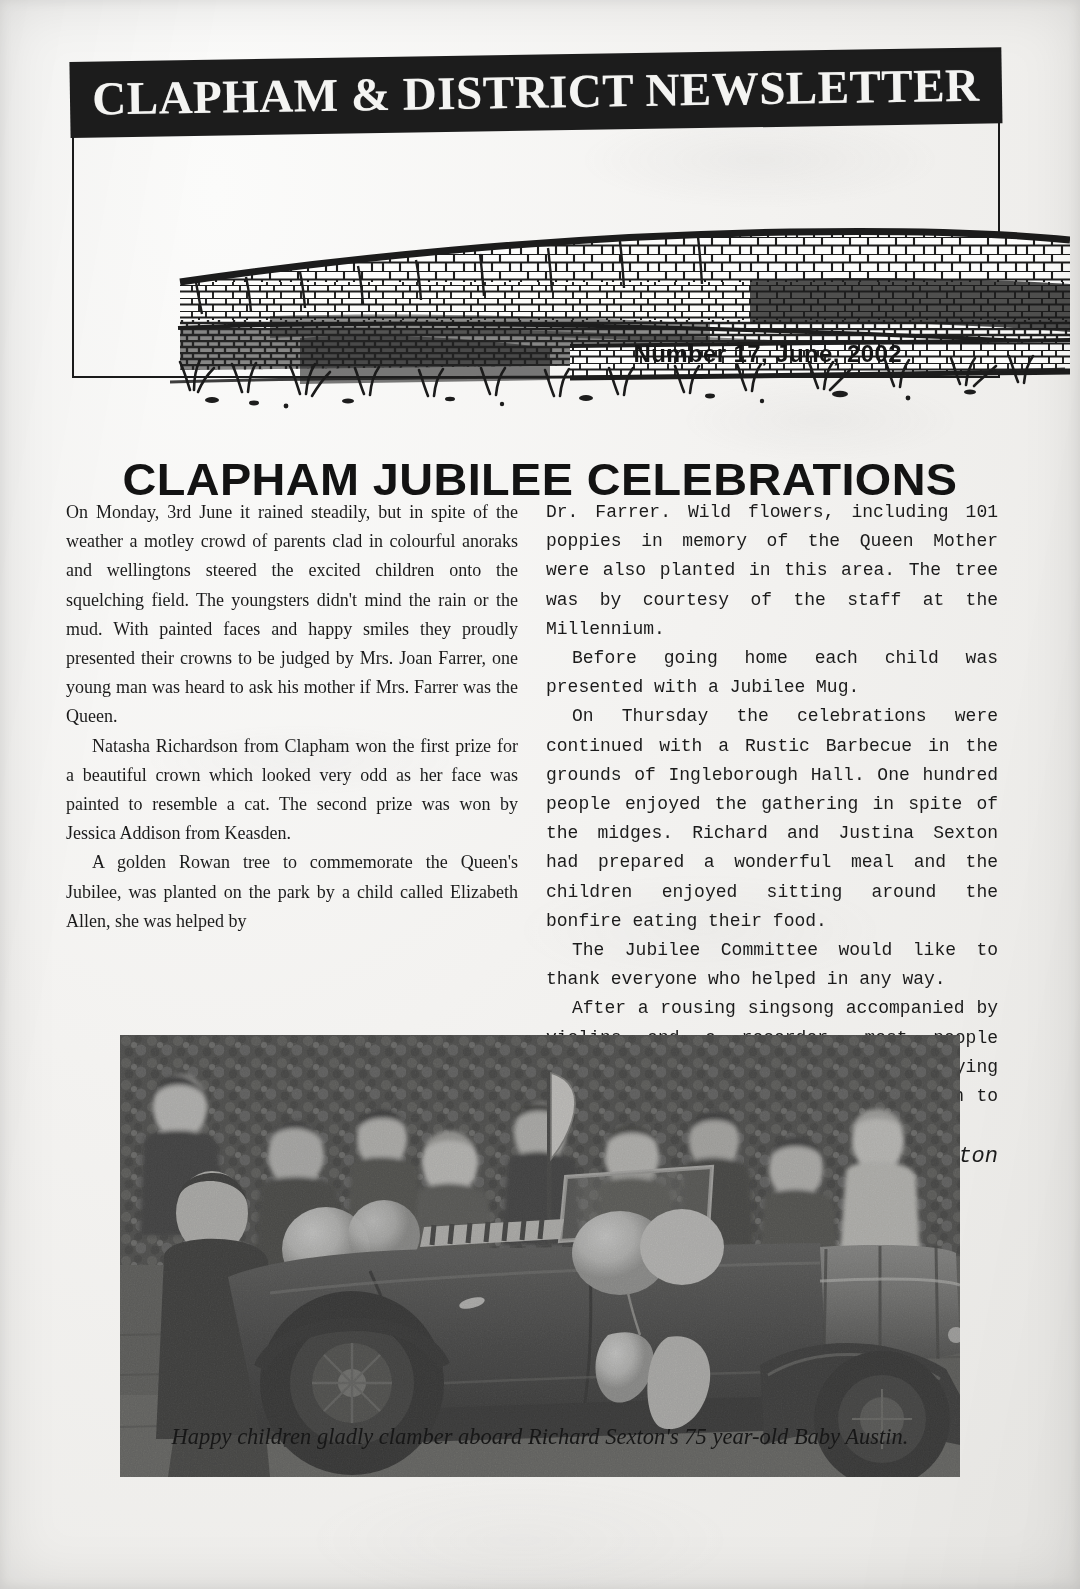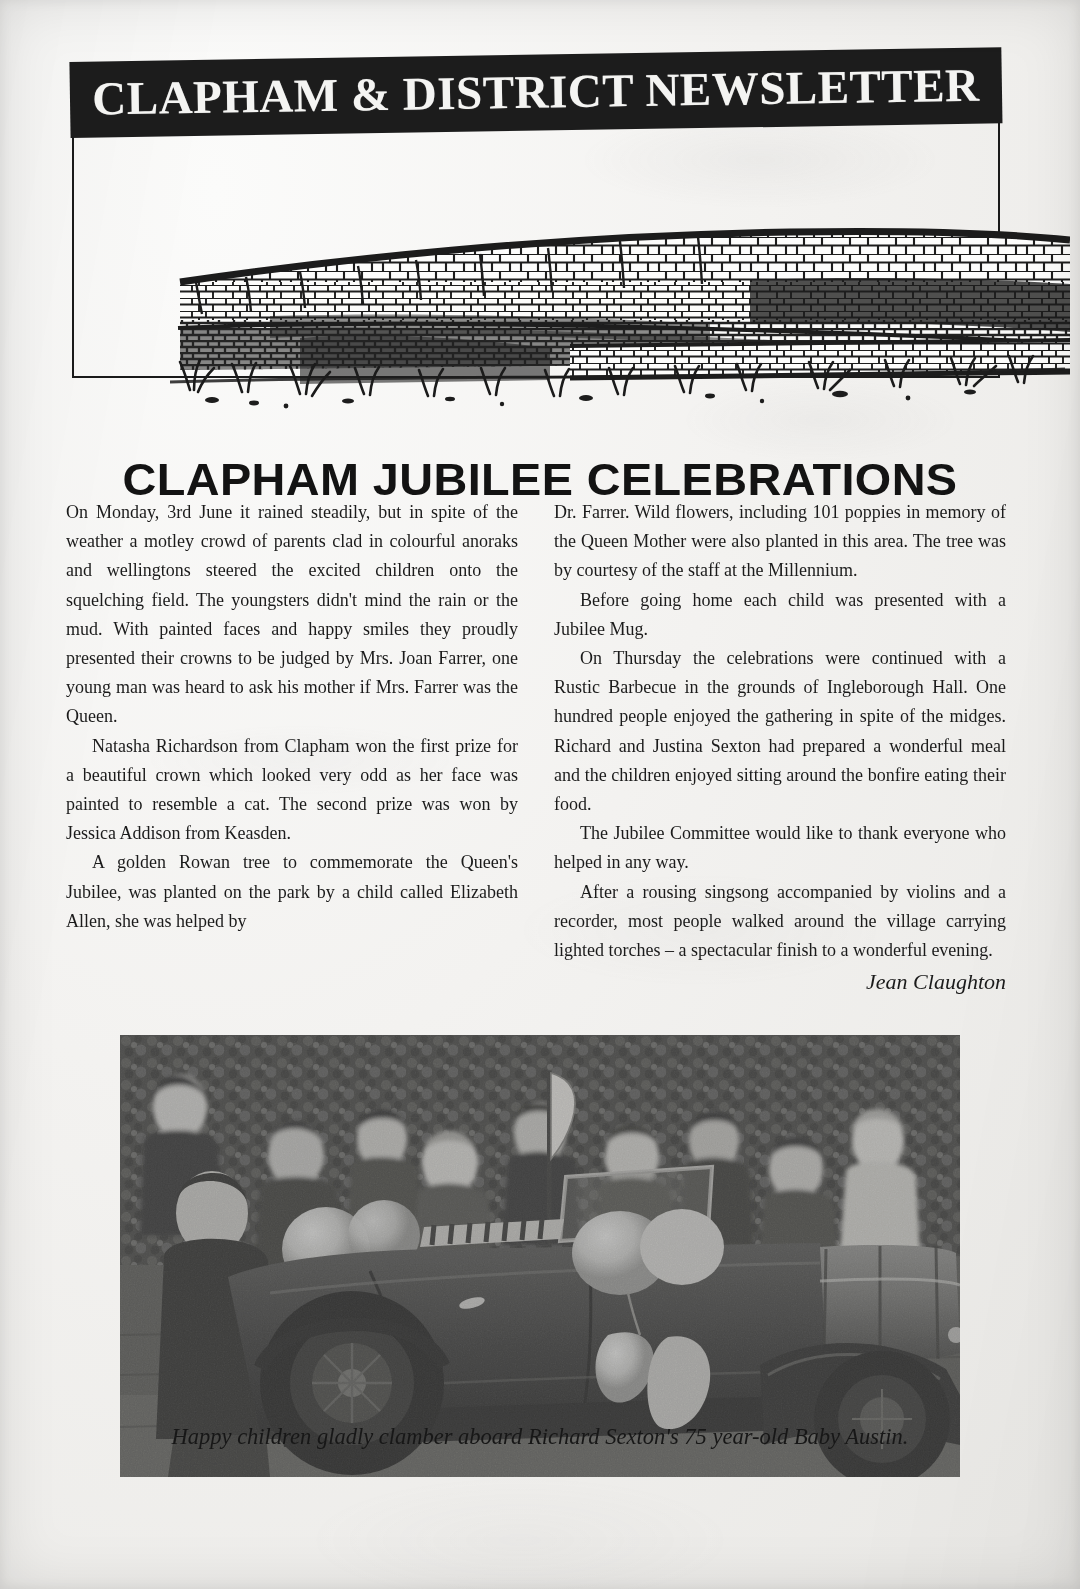--- a/index.html
+++ b/index.html
@@ -102,21 +102,21 @@
   
   .columns {
     position: absolute;
     left: 66px; top: 498px;
     width: 940px;
   }
   .col {
     float: left;
     width: 452px;
   }
-  .col.right { margin-left: 36px; }
+  .col.right { margin-left: 28px; font-family: Liberation Mono, monospace; }
   .col p {
     margin: 0;
     font-size: 18px;
     line-height: 29.2px;
     text-align: justify;
     text-indent: 0;
     hyphens: none;
   }
   .col p + p { text-indent: 26px; }
   .byline {
@@ -249,20 +249,21 @@
           <ellipse cx="690" cy="174" rx="8" ry="3.2"></ellipse>
           <ellipse cx="820" cy="172" rx="6" ry="2.6"></ellipse>
           <circle cx="136" cy="186" r="2.4"></circle>
           <circle cx="352" cy="184" r="2.2"></circle>
           <circle cx="612" cy="181" r="2.2"></circle>
           <circle cx="758" cy="178" r="2.4"></circle>
         </g>
       </svg>
     </div>
 
+    <div class="issue-line">Number 17, June, 2002</div>
   </div>
 
   <div class="masthead-banner">
     <div class="masthead-title">CLAPHAM &amp; DISTRICT NEWSLETTER</div>
   </div>
 
   <h1 class="headline">CLAPHAM JUBILEE CELEBRATIONS</h1>
 
   <div class="columns">
 

